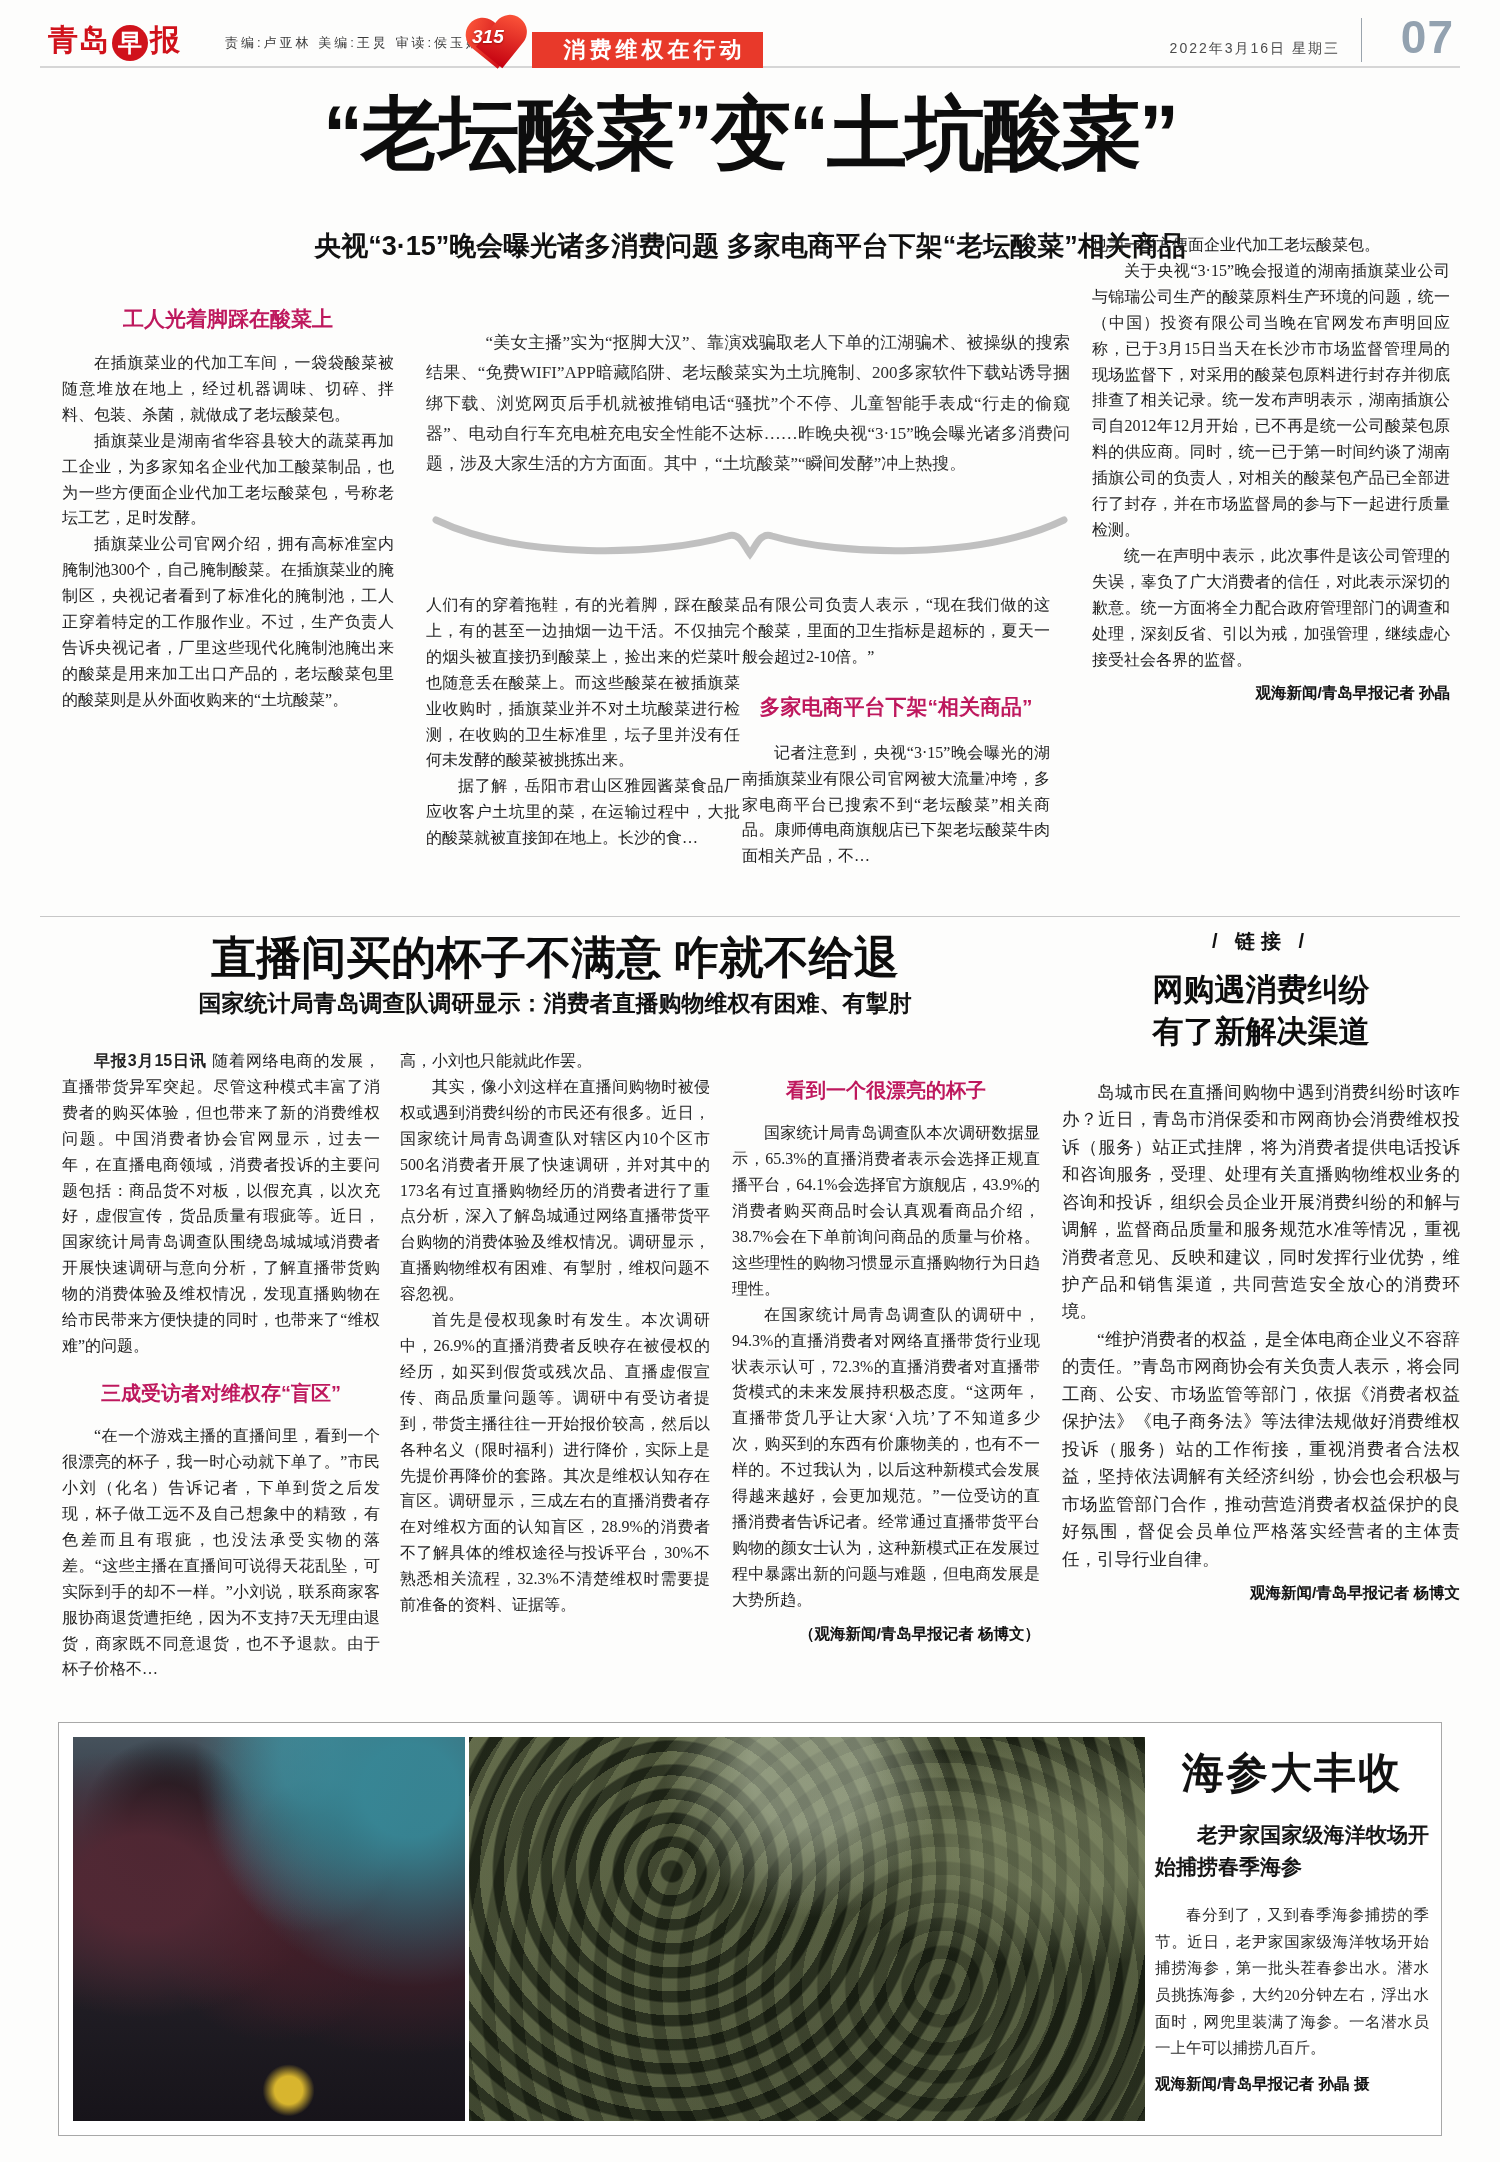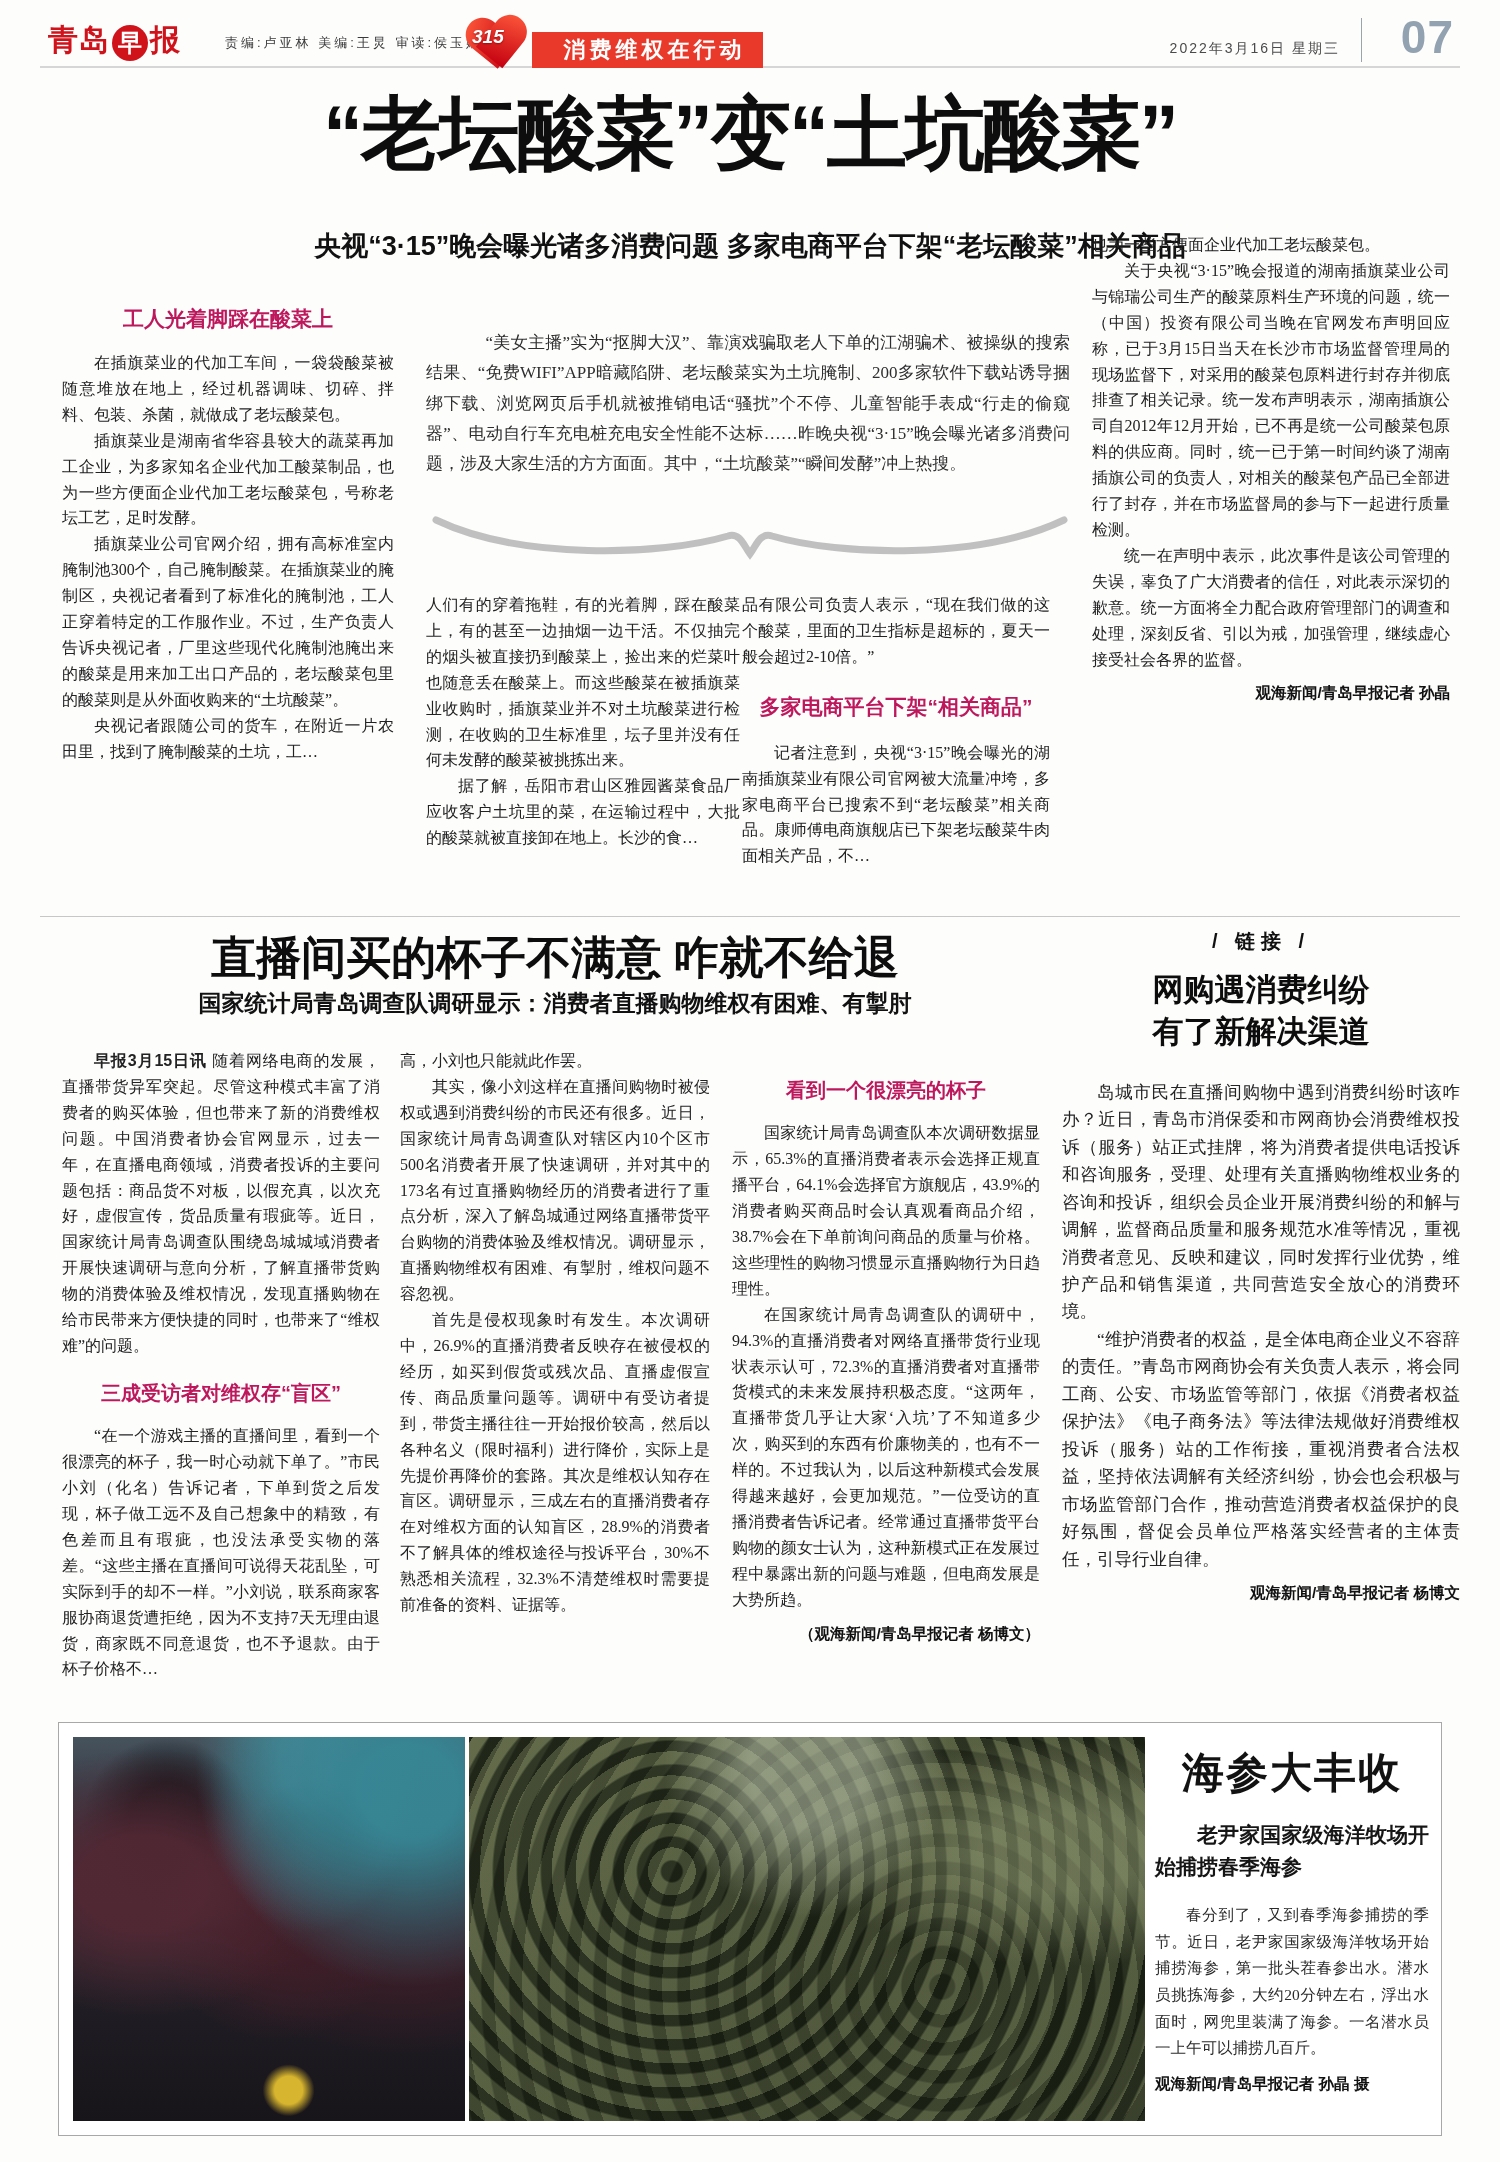--- a/index.html
+++ b/index.html
@@ -112,21 +112,20 @@
   </div>
 
   <div class="lead-headline">“老坛酸菜”变“土坑酸菜”</div>
   <div class="lead-subhead">央视“3·15”晚会曝光诸多消费问题 多家电商平台下架“老坛酸菜”相关商品</div>
 
   <div class="col colA">
     <h3>工人光着脚踩在酸菜上</h3>
     <p>在插旗菜业的代加工车间，一袋袋酸菜被随意堆放在地上，经过机器调味、切碎、拌料、包装、杀菌，就做成了老坛酸菜包。</p>
     <p>插旗菜业是湖南省华容县较大的蔬菜再加工企业，为多家知名企业代加工酸菜制品，也为一些方便面企业代加工老坛酸菜包，号称老坛工艺，足时发酵。</p>
     <p>插旗菜业公司官网介绍，拥有高标准室内腌制池300个，自己腌制酸菜。在插旗菜业的腌制区，央视记者看到了标准化的腌制池，工人正穿着特定的工作服作业。不过，生产负责人告诉央视记者，厂里这些现代化腌制池腌出来的酸菜是用来加工出口产品的，老坛酸菜包里的酸菜则是从外面收购来的“土坑酸菜”。</p>
-    <p>央视记者跟随公司的货车，在附近一片农田里，找到了腌制酸菜的土坑，工…</p>
   </div>
 
   <div class="quote-block">“美女主播”实为“抠脚大汉”、靠演戏骗取老人下单的江湖骗术、被操纵的搜索结果、“免费WIFI”APP暗藏陷阱、老坛酸菜实为土坑腌制、200多家软件下载站诱导捆绑下载、浏览网页后手机就被推销电话“骚扰”个不停、儿童智能手表成“行走的偷窥器”、电动自行车充电桩充电安全性能不达标……昨晚央视“3·15”晚会曝光诸多消费问题，涉及大家生活的方方面面。其中，“土坑酸菜”“瞬间发酵”冲上热搜。</div>
 
   <div class="brace">
     <svg width="640" height="72" viewBox="0 0 640 72">
       <path d="M6,14 C90,54 230,50 298,30 C310,26 314,40 320,48 C326,40 330,26 342,30 C410,50 550,54 634,14" fill="none" stroke="#b5b5b5" stroke-width="7" stroke-linecap="round" opacity="0.85"></path>
     </svg>
   </div>
 

